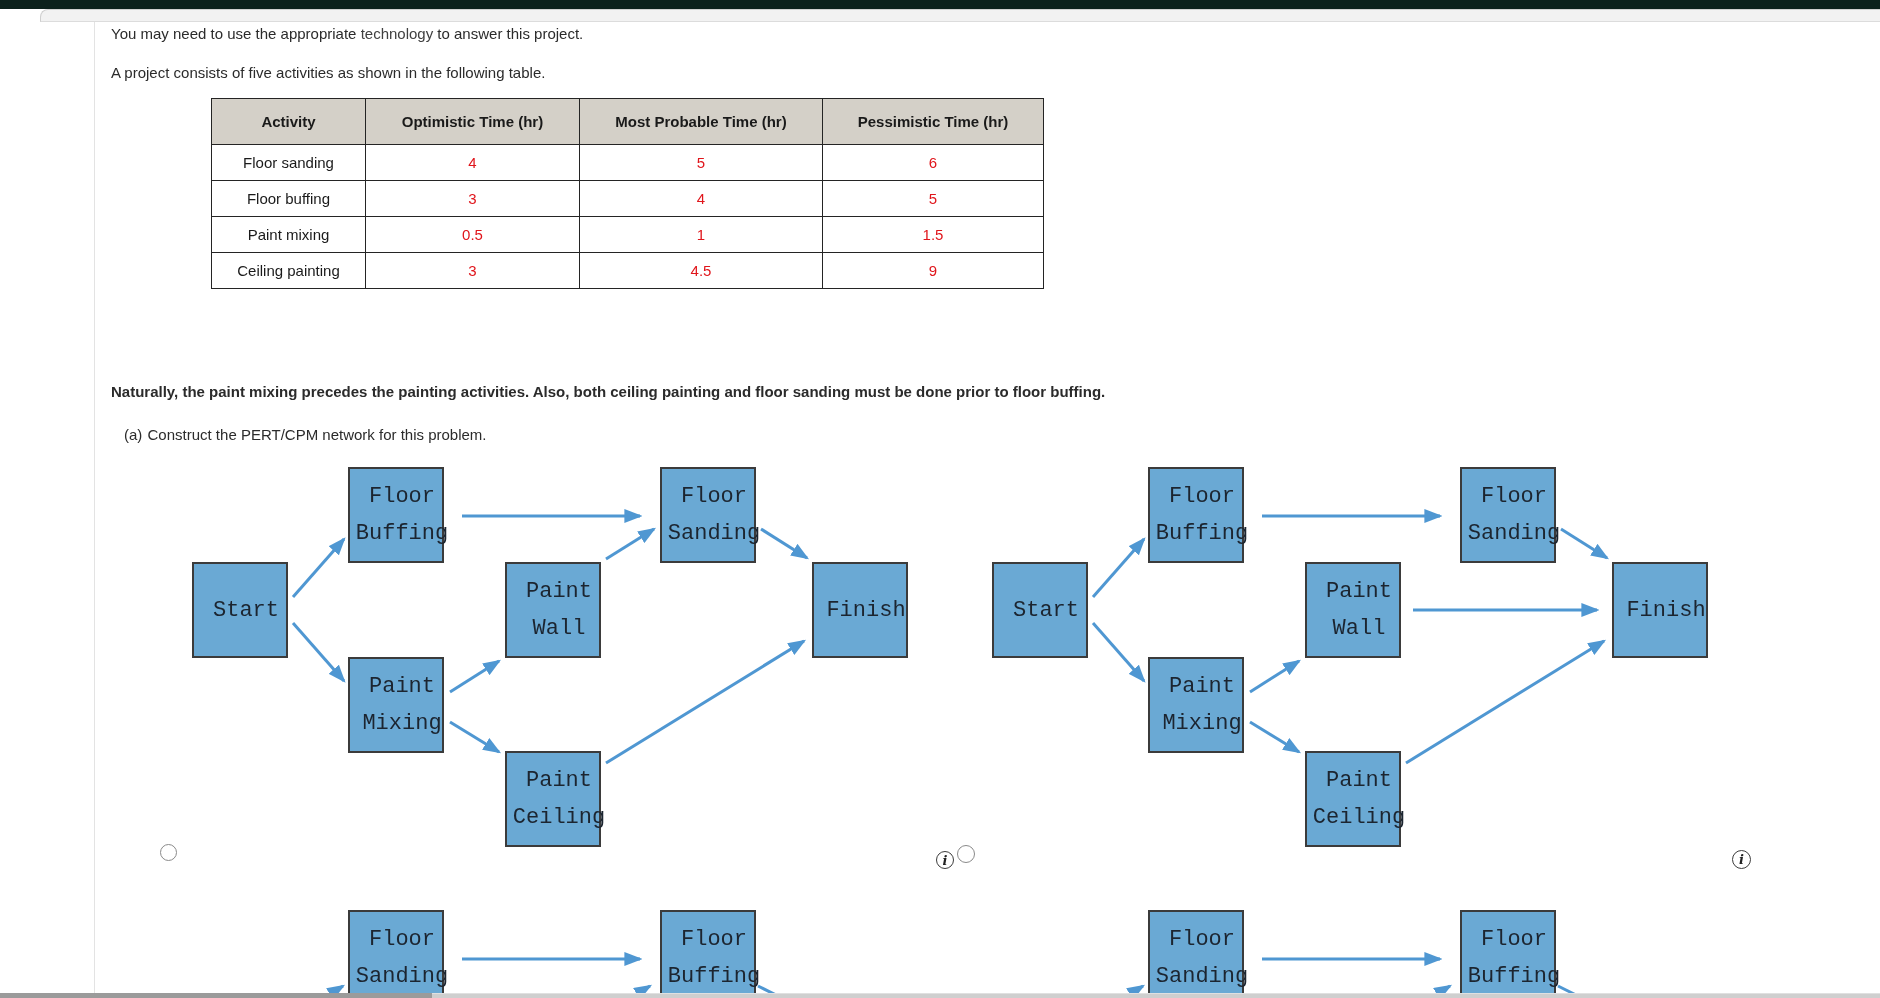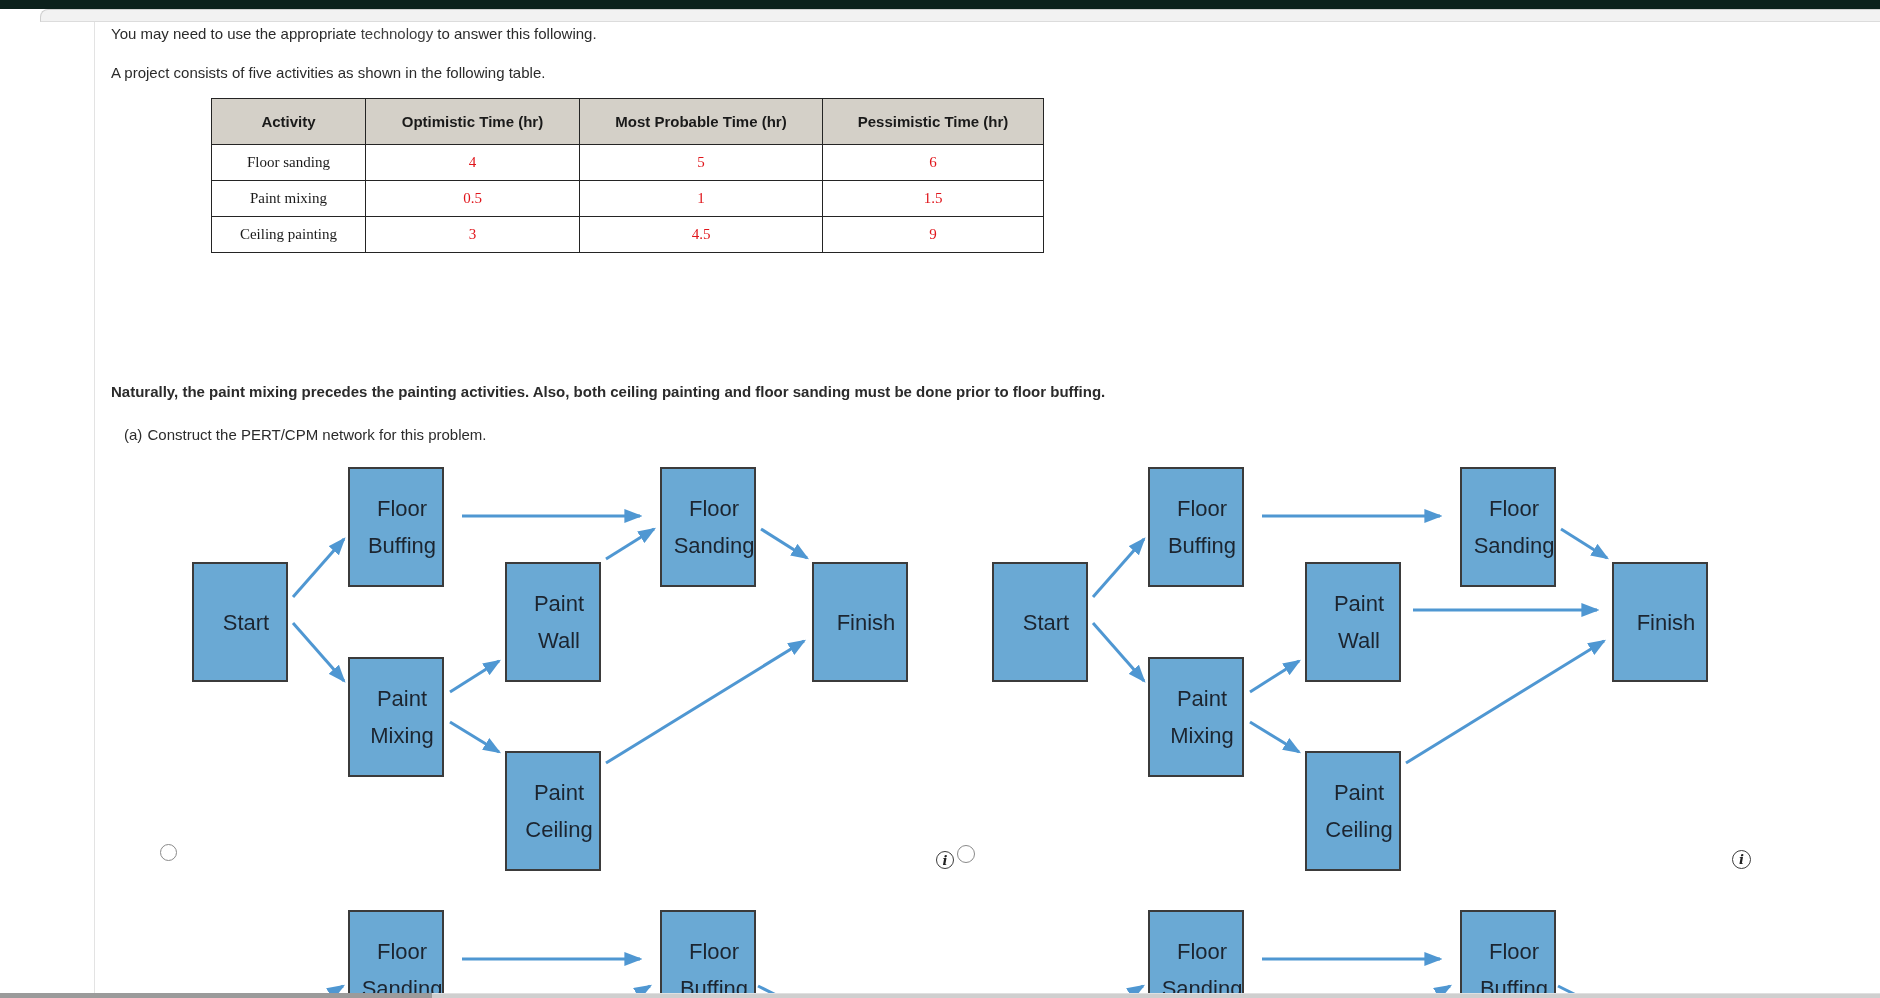--- a/index.html
+++ b/index.html
@@ -17,61 +17,67 @@
   .hscroll-thumb { left:0; top:993px; width:432px; height:5px; background:#9b9b9b; }
 
   
   .bodytext { font-size:15px; color:#2b2b2b; white-space:nowrap; }
   .link { color:#404040; cursor:pointer; }
 
   
   table.activity { border-collapse:collapse; font-size:15px; color:#1a1a1a; table-layout:fixed; }
   table.activity th, table.activity td { border:1px solid #242424; text-align:center; vertical-align:middle; }
   table.activity th { background:#d4d0c8; font-weight:bold; height:46px; padding:0 14px; }
-  table.activity td { height:36px;font-family:Liberation Serif, serif; }
+  table.activity td { height:36px; }
   table.activity td.val { color:#e0151b; }
 
   
-  .node { position:absolute; width:96px; height:120px; background:#6aa9d4; border:2px solid #3b3b3b;
+  .node { position:absolute; width:96px; height:96px; background:#6aa9d4; border:2px solid #3b3b3b;
           display:flex; flex-direction:column; align-items:center; justify-content:center;
-          font-family:Liberation Sans, sans-serif; font-size:22px; color:#1c2530; line-height:37px;padding-left:12px; }
+          font-family:Liberation Mono, monospace; font-size:22px; color:#1c2530; line-height:37px;padding-left:12px; }
   svg.arrows { position:absolute; left:0; top:0; width:1880px; height:998px; pointer-events:none; }
 
   
   .radio { position:absolute; border:1px solid #8a8a8a; border-radius:50%; background:#fff; cursor:pointer; }
   .info { position:absolute; border:1.5px solid #3c3c3c; border-radius:50%; background:#fff;
           display:flex; align-items:center; justify-content:center;
           font-family:"DejaVu Serif", serif; font-style:italic; font-weight:bold;
           font-size:13px; color:#222; cursor:pointer; }
 </style>
 </head>
 <body>
 
 <div class="abs topbar"></div>
 <div class="abs panel-strip"></div>
 <div class="abs content-border"></div>
 
 <div class="abs bodytext" style="left:111px; top:25px;">
-  <span>You may need to use the appropriate </span><span class="link">technology</span><span> to answer this following.</span>
+  <span>You may need to use the appropriate </span><span class="link">technology</span><span> to answer this project.</span>
 </div>
 <div class="abs bodytext" style="left:111px; top:64px;text-align:center;">A project consists of five activities as shown in the following table.</div>
 
 <table class="activity abs" style="left:211px; top:98px;">
   <tbody>
       <tr>
     <th style="width:154px;">Activity</th>
     <th style="width:214px;">Optimistic Time (hr)</th>
     <th style="width:243px;">Most Probable Time (hr)</th>
     <th style="width:221px;">Pessimistic Time (hr)</th>
   </tr>
   <tr>
     <td>Floor sanding</td>
     <td class="val">4</td>
     <td class="val">5</td>
     <td class="val">6</td>
+  </tr>
+  <tr>
+    <td>Floor buffing</td>
+    <td class="val">3</td>
+    <td class="val">4</td>
+    <td class="val">5</td>
   </tr>
   <tr>
     <td>Paint mixing</td>
     <td class="val">0.5</td>
     <td class="val">1</td>
     <td class="val">1.5</td>
   </tr>
   <tr>
     <td>Ceiling painting</td>
     <td class="val">3</td>

